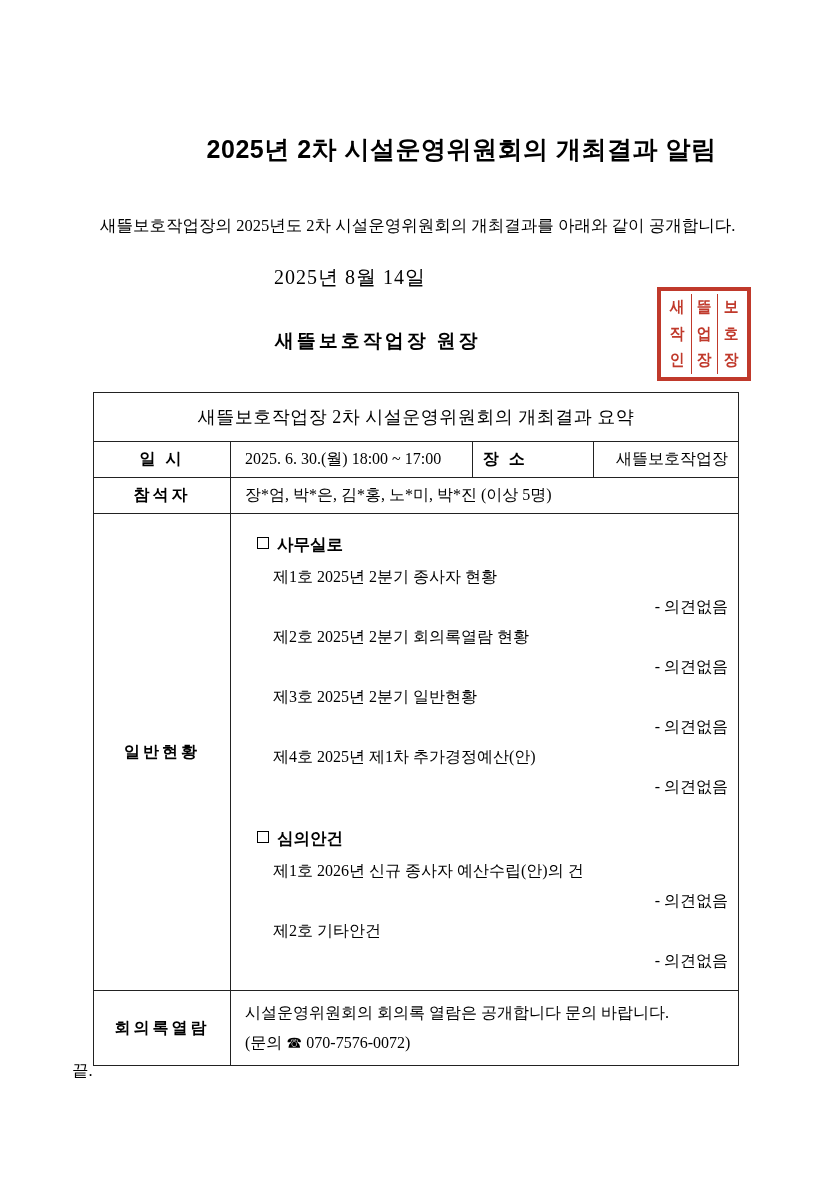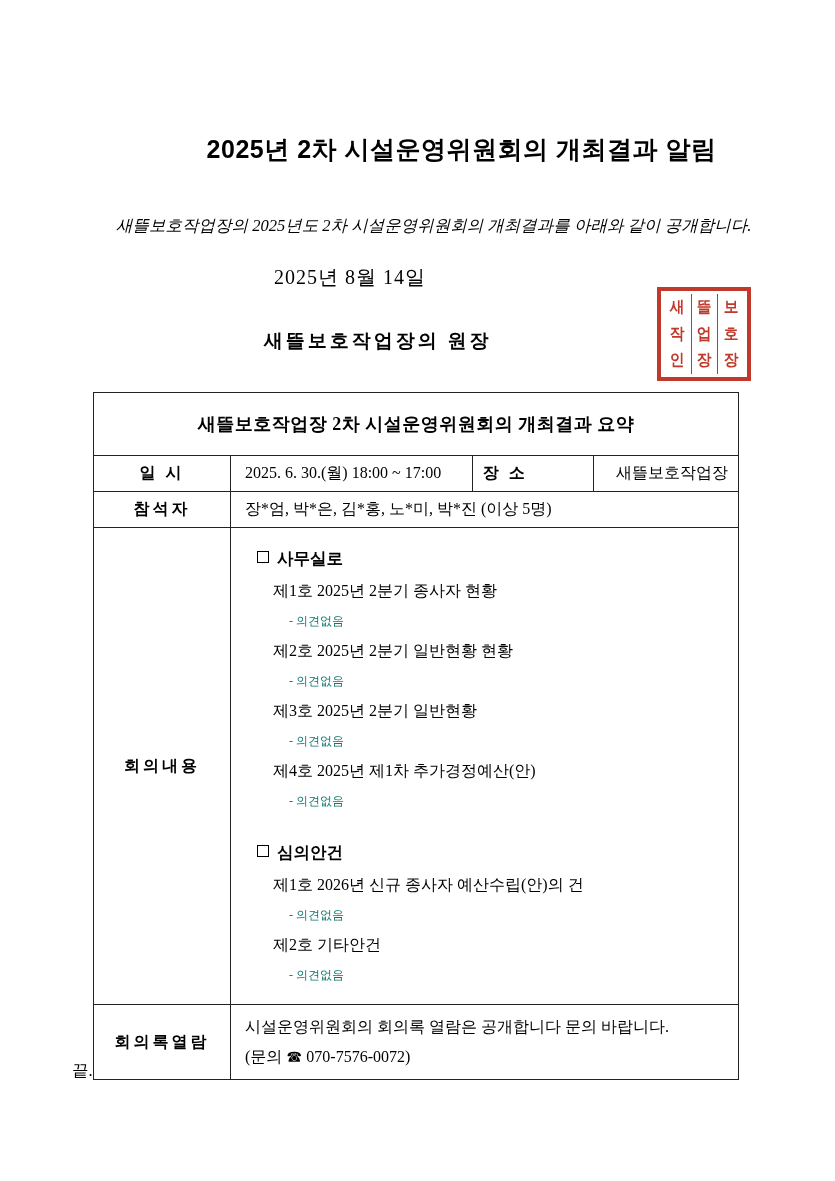--- a/index.html
+++ b/index.html
@@ -34,26 +34,25 @@
     font-weight: bold;
     letter-spacing: 0.5px;
     font-family: "Liberation Sans", "DejaVu Sans", sans-serif;
     padding-left: 44px;
   }
 
   
   .intro {
     position: absolute;
     top: 212px;
-    left: 98px;
+    left: 82px;
     width: 672px;
     font-size: 16.5px;
     line-height: 28px;
     text-align: justify;
-    font-style: italic;
   }
   .intro .indent { padding-left: 18px; }
 
   
   .date-line {
     position: absolute;
     top: 264px;
     left: 0;
     width: 700px;
     text-align: center;
@@ -120,23 +119,23 @@
     border-collapse: collapse;
     font-size: 16px;
   }
   table.summary td {
     border: 1px solid #222;
     padding: 7px 10px;
     vertical-align: middle;
   }
   .tbl-head {
     text-align: center;
-    font-weight: bold;
+    font-weight: normal;
     font-size: 18px;
-    padding: 19px 0 !important;
+    padding: 12px 0 !important;
     letter-spacing: 0.5px;
   }
   .lbl {
     text-align: center;
     width: 116px;
     font-weight: bold;
     letter-spacing: 3px;
     white-space: nowrap;
   }
   .lbl-narrow {
@@ -168,22 +167,23 @@
     margin-right: 8px;
     position: relative;
     top: -1px;
   }
   .item {
     padding-left: 16px;
     font-size: 16px;
   }
   .note {
     padding-left: 32px;
-    color: #0f766e;
-    font-size: 12px;
+    color: #000000;
+    font-size: 16px;
+    text-align: right;
   }
   .gap { height: 20px; }
 
   
   .foot-line { font-size: 16px; line-height: 30px; }
 
   
   .end-mark {
     position: absolute;
     top: 1060px;
@@ -197,21 +197,21 @@
 <div class="page">
 
   <div class="doc-title">2025년 2차 시설운영위원회의 개최결과 알림</div>
 
   <div class="intro">
     <span class="indent">새뜰보호작업장의 2025년도 2차 시설운영위원회의 개최결과를 아래와 같이 공개합니다.</span>
   </div>
 
   <div class="date-line">2025년  8월  14일</div>
 
-  <div class="signature">새뜰보호작업장의 원장</div>
+  <div class="signature">새뜰보호작업장 원장</div>
 
   <div class="seal">
     <div class="seal-inner">
       <div class="seal-col">
         <span>새</span>
         <span>작</span>
         <span>인</span>
       </div>
       <div class="seal-col">
         <span>뜰</span>
@@ -235,31 +235,31 @@
         <td class="lbl">일 시</td>
         <td class="val">2025. 6. 30.(월) 18:00 ~ 17:00</td>
         <td class="lbl-narrow">장 소</td>
         <td class="val-center">새뜰보호작업장</td>
       </tr>
       <tr>
         <td class="lbl">참석자</td>
         <td class="val" colspan="3">장*엄, 박*은, 김*홍, 노*미, 박*진 (이상 5명)</td>
       </tr>
       <tr>
-        <td class="lbl">회의내용</td>
+        <td class="lbl">일반현황</td>
         <td class="contents" colspan="3">
 
           <div class="sec-title">
             <span class="bullet"></span><span>사무실로</span>
           </div>
 
           <div class="item">제1호 2025년 2분기 종사자 현황</div>
           <div class="note">- 의견없음</div>
 
-          <div class="item">제2호 2025년 2분기 일반현황 현황</div>
+          <div class="item">제2호 2025년 2분기 회의록열람 현황</div>
           <div class="note">- 의견없음</div>
 
           <div class="item">제3호 2025년 2분기 일반현황</div>
           <div class="note">- 의견없음</div>
 
           <div class="item">제4호 2025년 제1차 추가경정예산(안)</div>
           <div class="note">- 의견없음</div>
 
           <div class="gap"></div>
 

